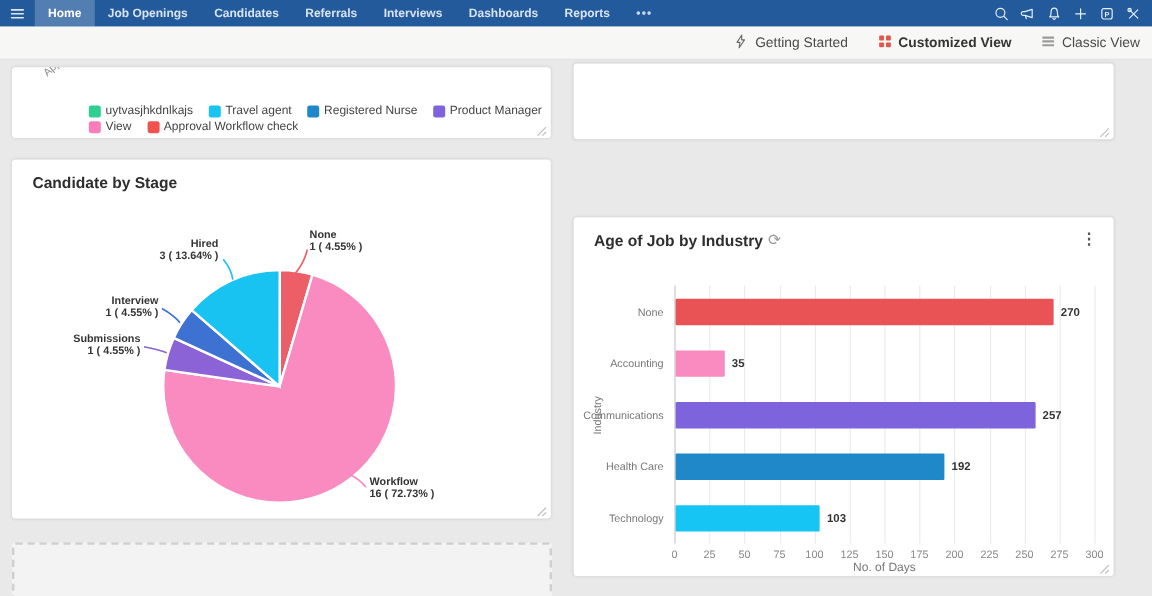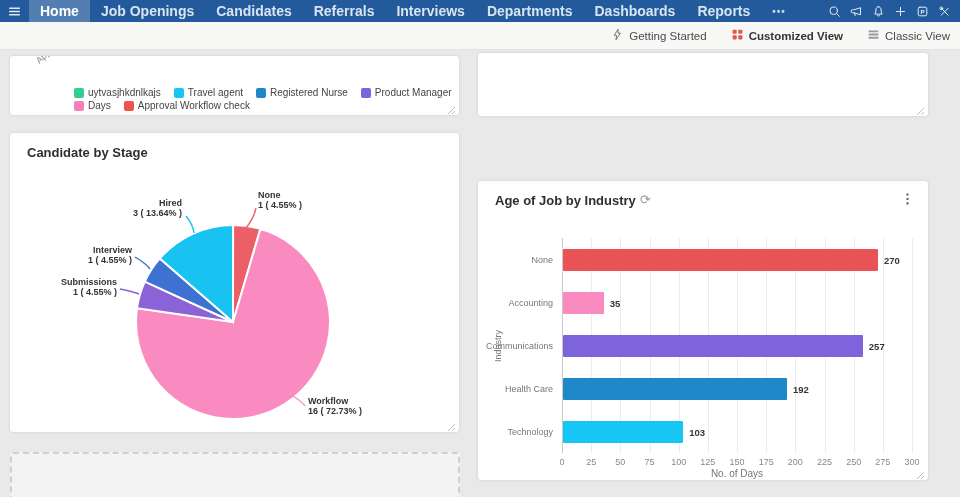--- a/index.html
+++ b/index.html
@@ -4,21 +4,21 @@
 <style>
   * { margin:0; padding:0; box-sizing:border-box; }
   html,body { width:960px; height:497px; overflow:hidden; }
   body { font-family:"Liberation Sans", sans-serif; background:#e9e9e9; }
   .app { position:relative; width:960px; height:497px; overflow:hidden; }
 
   
   .navbar { position:relative; height:22px; background:#235a9b; display:flex; align-items:stretch; color:#dde8f4; }
   .nav-burger { display:flex; align-items:center; padding:0 8px; cursor:pointer; }
   .nav-items { display:flex; align-items:stretch; }
-  .nav-item { display:flex; align-items:center; padding:0 11px; font-size:14px; font-weight:bold; color:#d8e4f2; cursor:pointer; white-space:nowrap; }
+  .nav-item { display:flex; align-items:center; padding:0 11px; font-size:10px; font-weight:bold; color:#d8e4f2; cursor:pointer; white-space:nowrap; }
   .nav-item.active { background:rgba(255,255,255,0.22); color:#ffffff; }
   .nav-item.more { font-size:10px; letter-spacing:1px; color:#c9d9ec; }
   .nav-right { margin-left:auto; display:flex; align-items:center; gap:8px; padding-right:9px; }
   .nav-icon { width:14px; height:14px; display:flex; align-items:center; justify-content:center; color:#e8f0f8; cursor:pointer; }
   .nav-icon svg { width:13px; height:13px; stroke:currentColor; fill:none; stroke-width:1.2; stroke-linecap:round; stroke-linejoin:round; }
 
   
   .welcome-bar { height:28px; background:#f7f7f6; border-bottom:1px solid #e2e2e2; display:flex; align-items:center; padding:0 10px; }
   .welcome-title { font-size:13px; font-weight:bold; color:#333; }
   .welcome-actions { margin-left:auto; display:flex; align-items:center; gap:24px; }
@@ -76,21 +76,20 @@
           <line x1="2" y1="8" x2="14" y2="8"></line>
           <line x1="2" y1="12" x2="14" y2="12"></line>
         </svg>
     </span>
     <div class="nav-items" id="navItems">
         <span class="nav-item active">Home</span>
         <span class="nav-item">Job Openings</span>
         <span class="nav-item">Candidates</span>
         <span class="nav-item">Referrals</span>
         <span class="nav-item">Interviews</span>
-        <span class="nav-item">Departments</span>
         <span class="nav-item">Dashboards</span>
         <span class="nav-item">Reports</span>
         <span class="nav-item more">•••</span>
       </div>
     <div class="nav-right" id="navIcons">
         <span class="nav-icon">
           <svg viewBox="0 0 16 16">
             <circle cx="7" cy="7" r="4.6"></circle>
             <line x1="10.6" y1="10.6" x2="14" y2="14"></line>
           </svg>
@@ -177,21 +176,21 @@
           <span class="legend-item">
             <span class="legend-swatch" style="background: rgb(30, 136, 201);"></span>
             <span>Registered Nurse</span>
           </span>
           <span class="legend-item">
             <span class="legend-swatch" style="background: rgb(125, 100, 221);"></span>
             <span>Product Manager</span>
           </span>
           <span class="legend-item">
             <span class="legend-swatch" style="background: rgb(247, 126, 185);"></span>
-            <span>Days</span>
+            <span>View</span>
           </span>
           <span class="legend-item">
             <span class="legend-swatch" style="background: rgb(239, 83, 80);"></span>
             <span>Approval Workflow check</span>
           </span>
         </div>
       <span class="resize-handle">
         <svg width="11" height="11">
             <path d="M10 3 L3 10 M10 7 L7 10" stroke="#bdbdbd" stroke-width="1" fill="none"></path>
           </svg>

